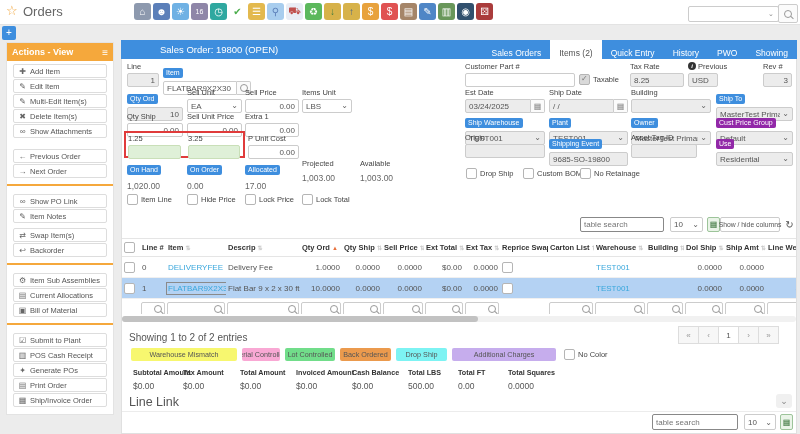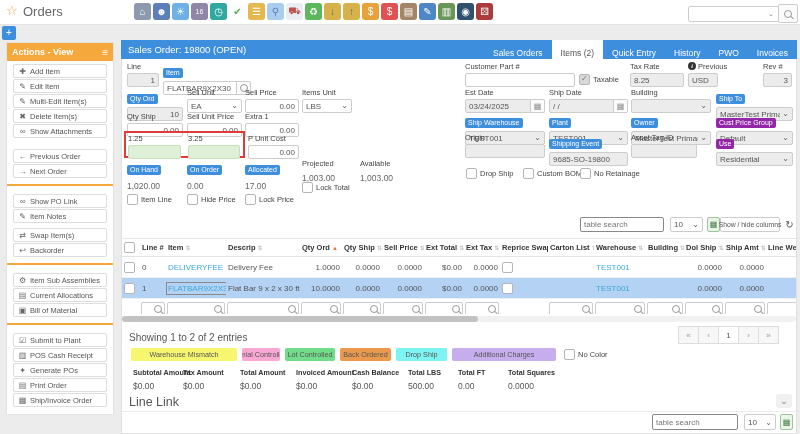--- a/index.html
+++ b/index.html
@@ -23,21 +23,21 @@
   .sb-menu{font-size:10px;color:#fff;cursor:pointer;}
   .sb-body{padding:3px 0 0 6px;}
   .sb-btn{width:94px;height:14px;margin-bottom:1px;border:1px solid #ddd;background:#fff;color:#555;font-size:7.5px;display:flex;align-items:center;gap:3px;padding:0 0 0 4px;box-sizing:border-box;border-radius:2px;cursor:pointer;white-space:nowrap;}
   .sb-ic{font-size:8px;color:#666;width:9px;text-align:center;flex:none;}
   .hr-o{border:none;border-top:2px solid #f5a83c;margin:6px 0 8px -6px;width:106px;}
   .g-gap{margin-top:11px;}
   .g-smallgap{margin-top:5px;}
   
   .main{position:absolute;left:121px;top:40px;width:676px;height:394px;background:#fff;border:1px solid #e0e0e0;box-sizing:border-box;}
   .mhead{position:absolute;left:121px;top:40px;width:676px;height:19px;background:#3e8ede;display:flex;align-items:center;justify-content:space-between;box-sizing:border-box;padding-left:7px;}
-  .mtitle{font-size:9.5px;color:#fff;}
+  .mtitle{font-size:9.5px;color:#fff;margin-left:32px;}
   .tabs{display:flex;height:19px;}
   .tab{padding:4px 9px;line-height:19px;font-size:8.5px;color:#fff;cursor:pointer;white-space:nowrap;}
   .tab.active{background:#fff;color:#555;}
   
   .fld{position:absolute;}
   .lb{font-size:7.5px;color:#444;display:block;height:9px;line-height:9px;white-space:nowrap;}
   .bdg{display:inline-block;font-size:7px;color:#fff;background:#3e8ede;padding:1px 3px;border-radius:2px;line-height:8px;white-space:nowrap;}
   .bdg.purple{background:#9228a8;}
   .inp{display:flex;align-items:center;box-sizing:border-box;border:1px solid #ccc;border-radius:2px;background:#fff;height:14px;font-size:8px;color:#555;padding:0 3px;margin-top:2px;width:100%;}
   input.inp{display:block;}
@@ -244,21 +244,21 @@
 
   <div class="main"></div>
   <div class="mhead">
     <span class="mtitle">Sales Order: 19800 (OPEN)</span>
     <div class="tabs">
         <div class="tab">Sales Orders</div>
         <div class="tab active">Items (2)</div>
         <div class="tab">Quick Entry</div>
         <div class="tab">History</div>
         <div class="tab">PWO</div>
-        <div class="tab">Invoices</div>
+        <div class="tab">Showing</div>
       </div>
   </div>
 
   <div class="fld" style="left:127px;top:62px;width:32px">
     <span class="lb">Line</span>
     <input class="inp dis num" value="1" style="">
   </div>
   <div class="fld" style="left:163px;top:61px;width:88px">
     <span class="bdg">Item</span>
     <div class="iwrap">
@@ -443,21 +443,21 @@
     <span class="cb-lb">Item Line</span>
   </div>
   <div class="cbrow" style="left:187px;top:194px">
     <span class="cb"></span>
     <span class="cb-lb">Hide Price</span>
   </div>
   <div class="cbrow" style="left:245px;top:194px">
     <span class="cb"></span>
     <span class="cb-lb">Lock Price</span>
   </div>
-  <div class="cbrow" style="left:302px;top:182px">
+  <div class="cbrow" style="left:302px;top:194px">
     <span class="cb"></span>
     <span class="cb-lb">Lock Total</span>
   </div>
 
   <input class="t-search" placeholder="table search" style="">
   <div class="psel" style="left:670px;top:217px;width:33px;height:15px">
       <span>10</span>
     </div>
   <span class="excel" style="left:707px;top:217px"></span>
   <div class="showhide">Show / hide columns</div>

